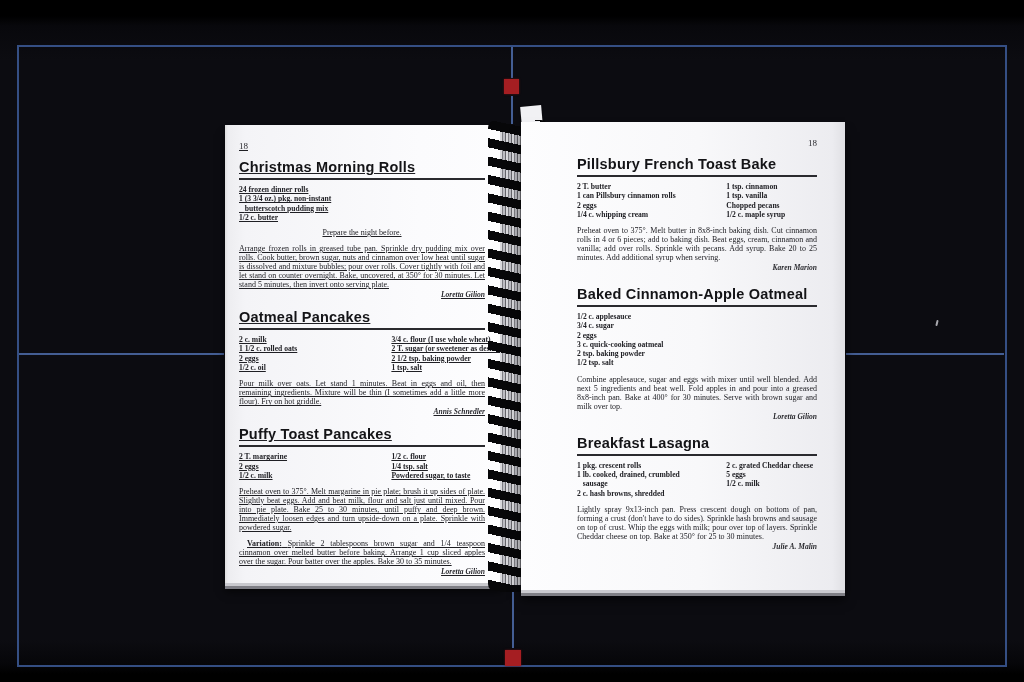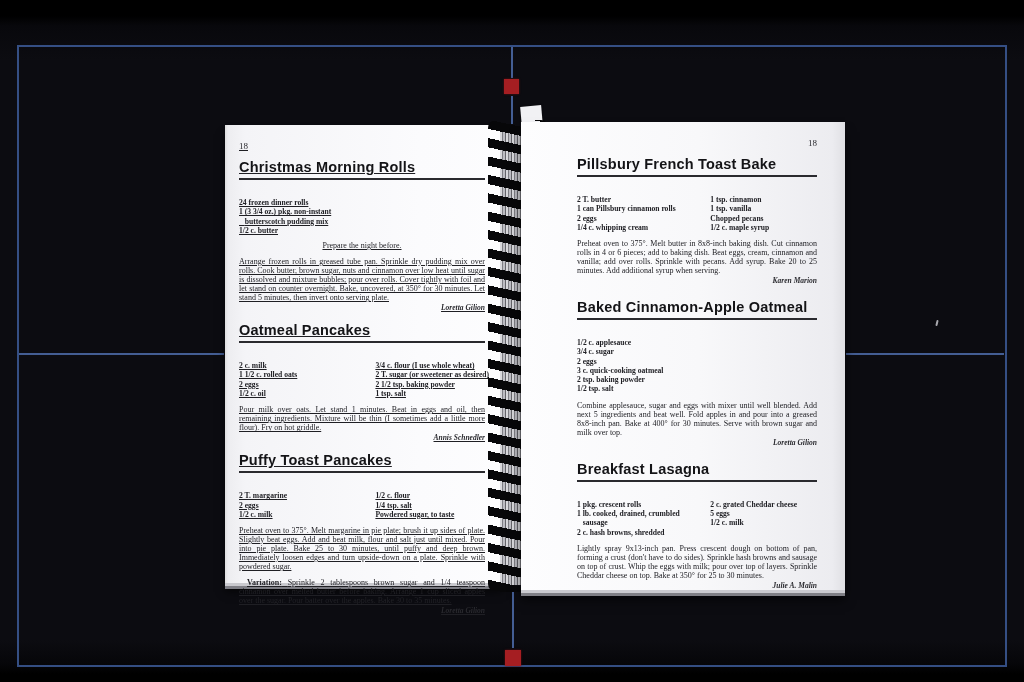--- a/index.html
+++ b/index.html
@@ -63,22 +63,22 @@
   .page-right .pageno { text-align:right; }
   .recipe { margin-top:10px; }
   .page-right .recipe { margin-top:14px; }
   .recipe:first-of-type { margin-top:0; }
   .r-title {
     font-family:"Liberation Sans", sans-serif; font-weight:bold;
     font-size:14.5px; letter-spacing:.2px; color:#141417;
     margin:0; padding-bottom:3px; border-bottom:2px solid #2a2a2e;
   }
   .r-ing {
-    display:grid; grid-template-columns:53% 47%; column-gap:6px;
-    margin-top:18px; font-weight:bold; font-size:7.6px; line-height:1.22;
+    display:grid; grid-template-columns:53% 47%; column-gap:22px;
+    margin-top:5px; font-weight:bold; font-size:7.6px; line-height:1.22;
     color:#202025;
   }
   .r-ing .col { white-space:pre-wrap; }
   .r-note, .r-body {
     margin:7px 0 0 0; font-size:8px; line-height:1.13;
     text-align:justify; color:#222227;
   }
   .r-note { margin-top:6px; text-align:center; }
   .r-attr {
     margin:1px 0 0 0; font-size:7.5px; font-weight:bold; font-style:italic;

